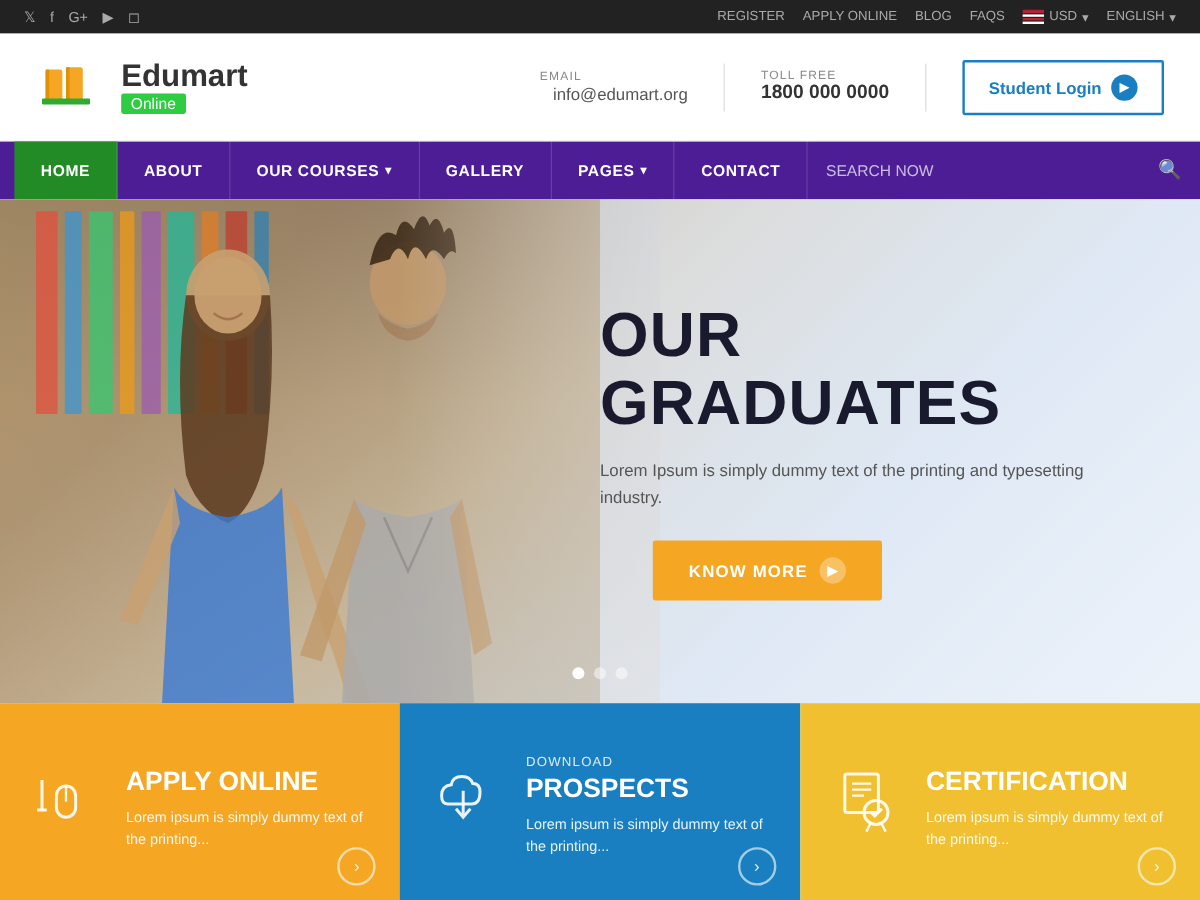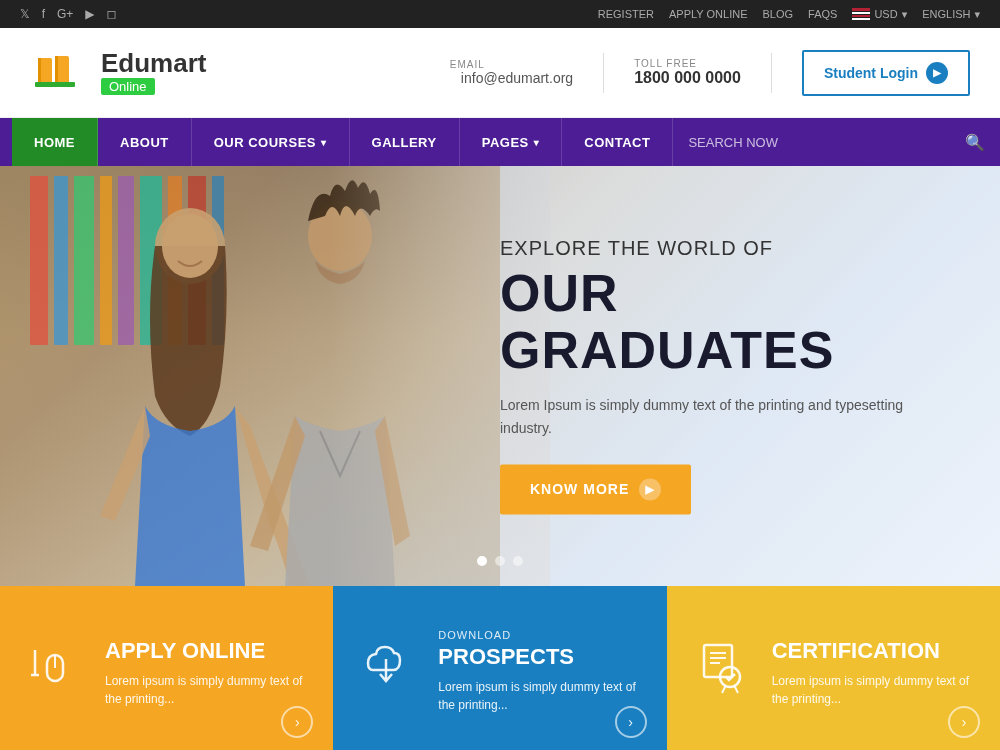--- a/index.html
+++ b/index.html
@@ -151,20 +151,21 @@
       color: #fff;
       border: none;
       padding: 14px 30px;
       font-size: 14px;
       font-weight: bold;
       text-transform: uppercase;
       letter-spacing: 1px;
       cursor: pointer;
       display: flex; align-items: center; gap: 10px;
       border-radius: 2px;
+      margin-left: 44px;
     }
     .know-more-btn .btn-arrow {
       width: 22px; height: 22px;
       background: rgba(255,255,255,0.3);
       border-radius: 50%;
       display: flex; align-items: center; justify-content: center;
       font-size: 11px;
     }
     
     .slider-dots {
@@ -354,21 +355,20 @@
 
       <path d="M315 95 Q325 105 340 108 Q355 105 365 95 Q360 115 340 118 Q320 115 315 95 Z" fill="#a0704a" opacity="0.5"></path>
     </svg>
 
     <div style="position:absolute;top:0;right:0;width:40%;height:100%;background:linear-gradient(to right,transparent,rgba(210,200,185,0.8));"></div>
   </div>
 
   <div style="position:absolute;right:0;top:0;width:50%;height:100%;background:linear-gradient(135deg, rgba(220,230,245,0.6) 0%, rgba(240,245,252,0.8) 100%);"></div>
 
   <div class="hero-right">
-    <div class="hero-subtitle">EXPLORE THE WORLD OF</div>
     <div class="hero-title">OUR GRADUATES</div>
     <div class="hero-desc">Lorem Ipsum is simply dummy text of the printing and typesetting industry.</div>
     <button class="know-more-btn">
       <span>KNOW MORE</span>
       <span class="btn-arrow">▶</span>
     </button>
   </div>
 
   <div class="slider-dots">
     <div class="dot active"></div>

